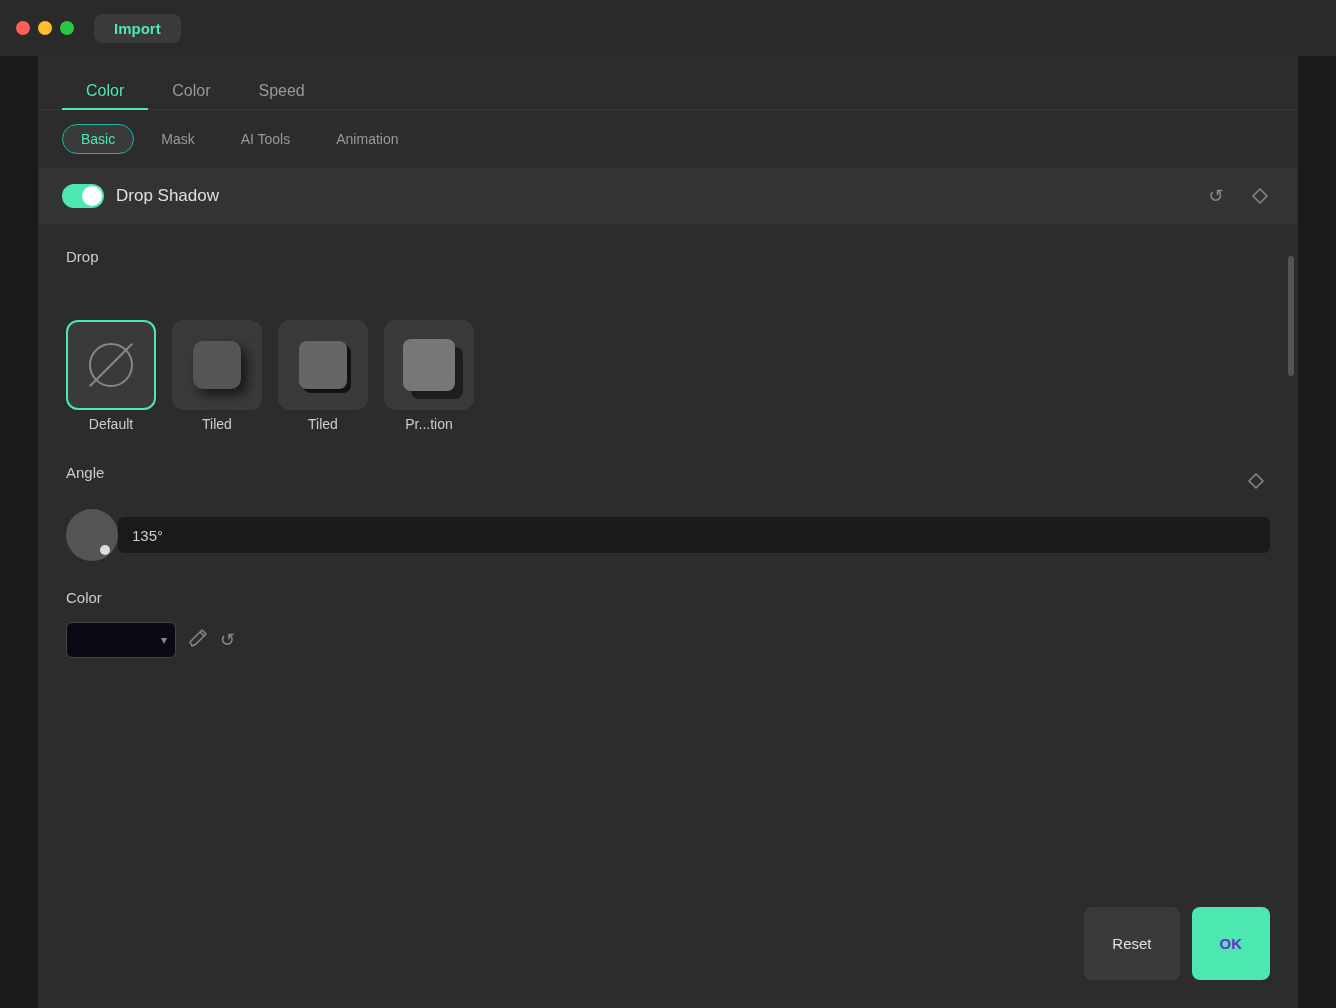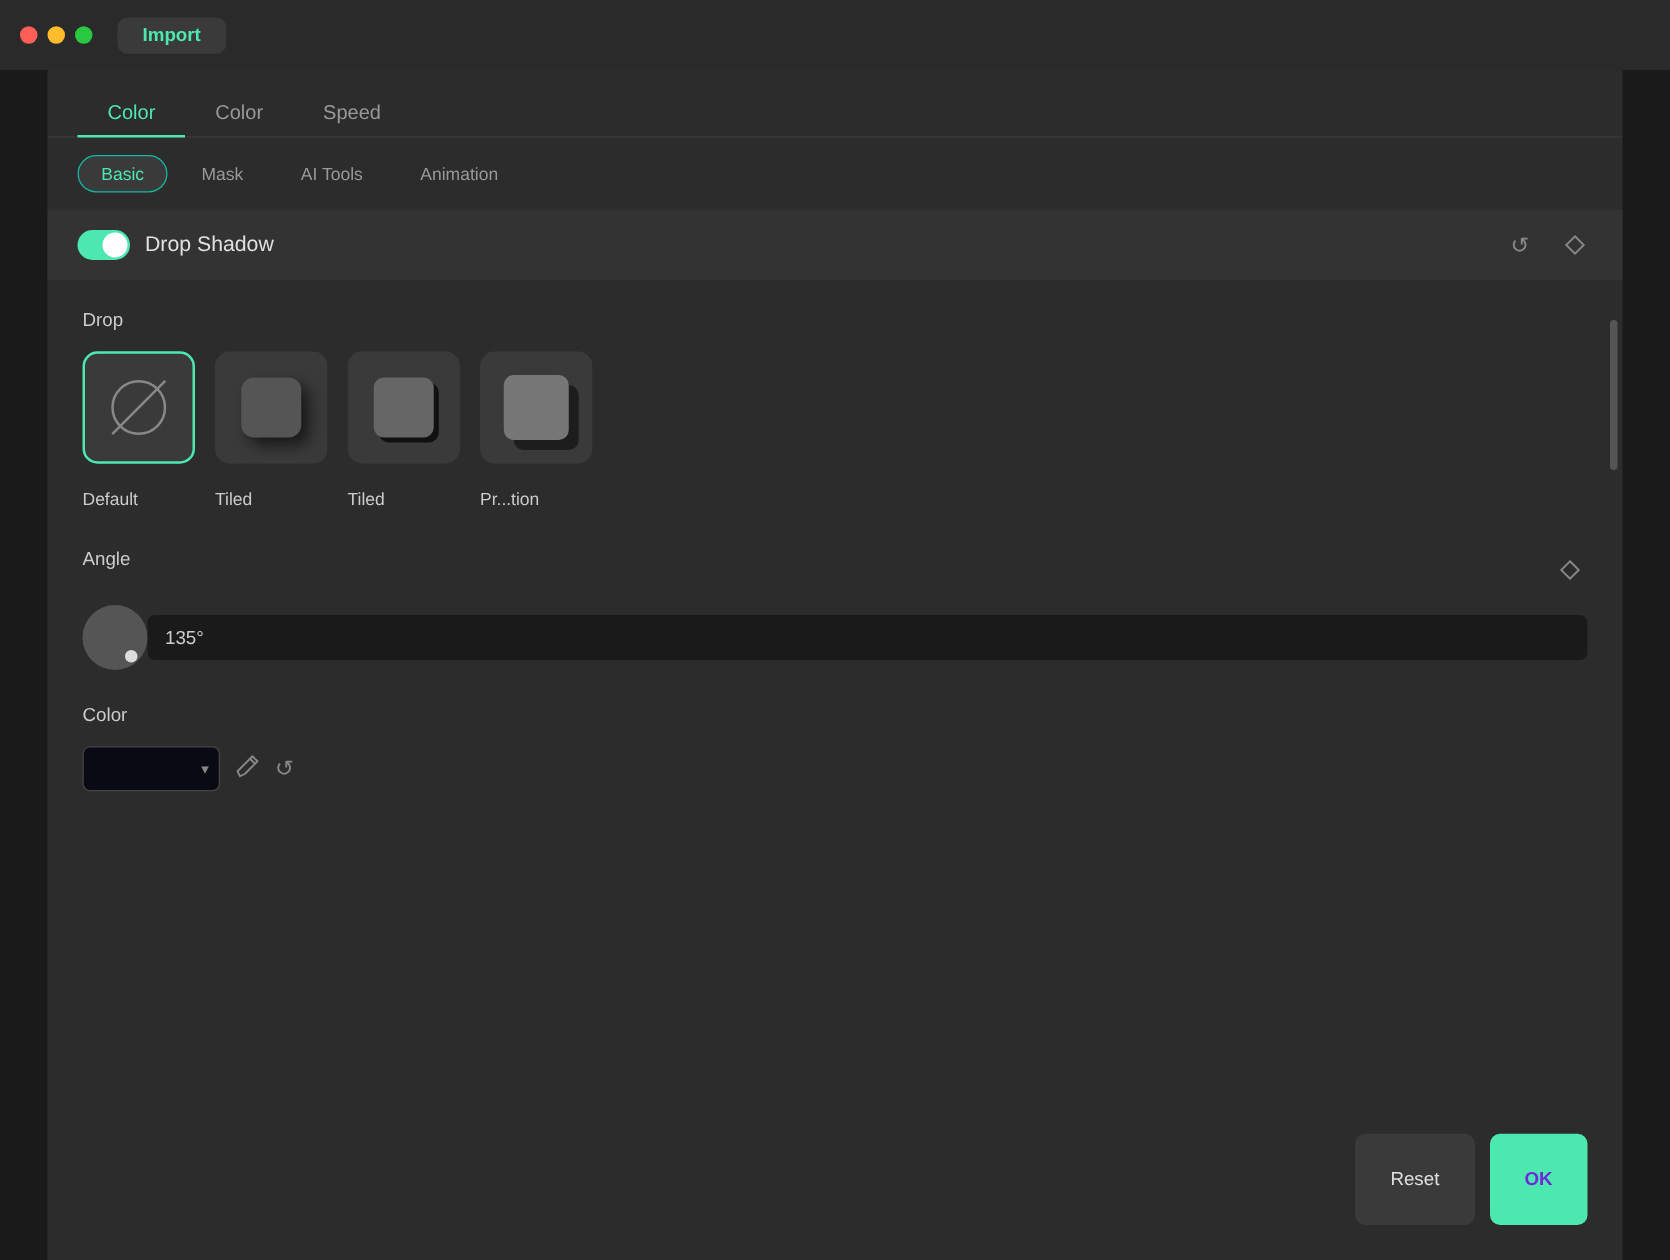--- a/index.html
+++ b/index.html
@@ -158,23 +158,24 @@
       margin-bottom: 16px;
     }
     .type-grid {
       display: flex;
       gap: 16px;
       margin-bottom: 32px;
     }
     .type-item {
       display: flex;
       flex-direction: column;
-      align-items: flex-start;
-      gap: 20px;
-      cursor: pointer;
+      align-items: center;
+      gap: 6px;
+      cursor: pointer;
+      margin-top: 39px;
     }
     .type-box {
       width: 90px;
       height: 90px;
       background: #3a3a3a;
       border-radius: 12px;
       border: 2px solid transparent;
       display: flex;
       align-items: center;
       justify-content: center;

